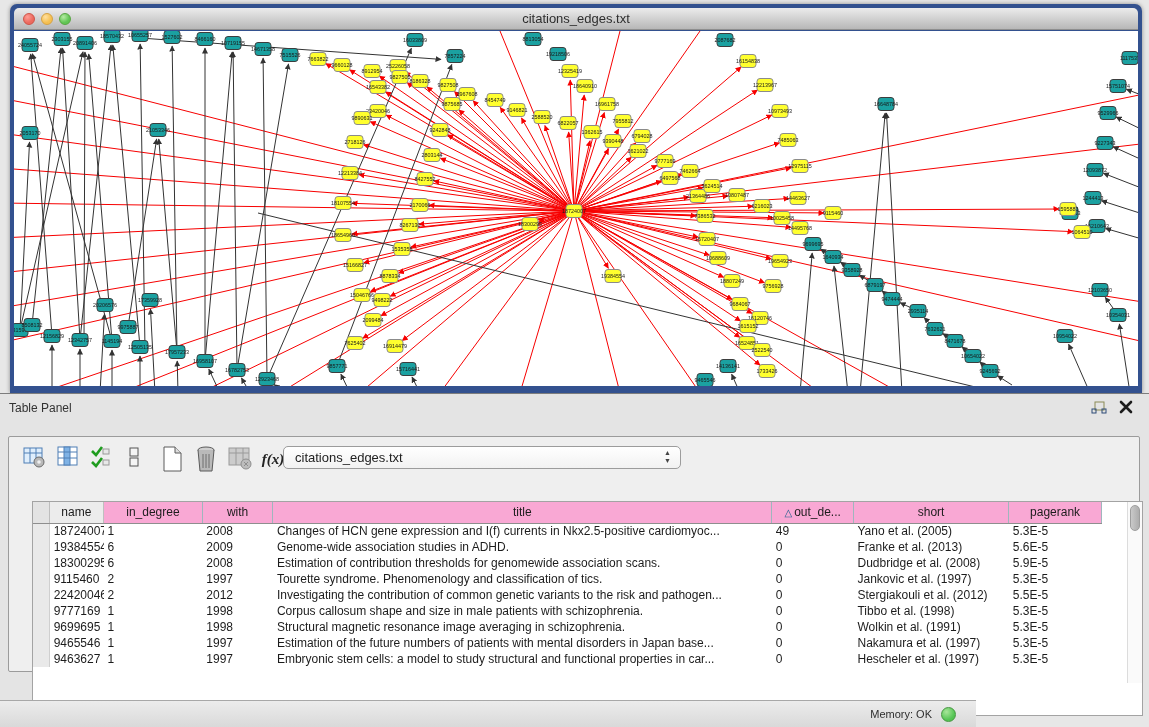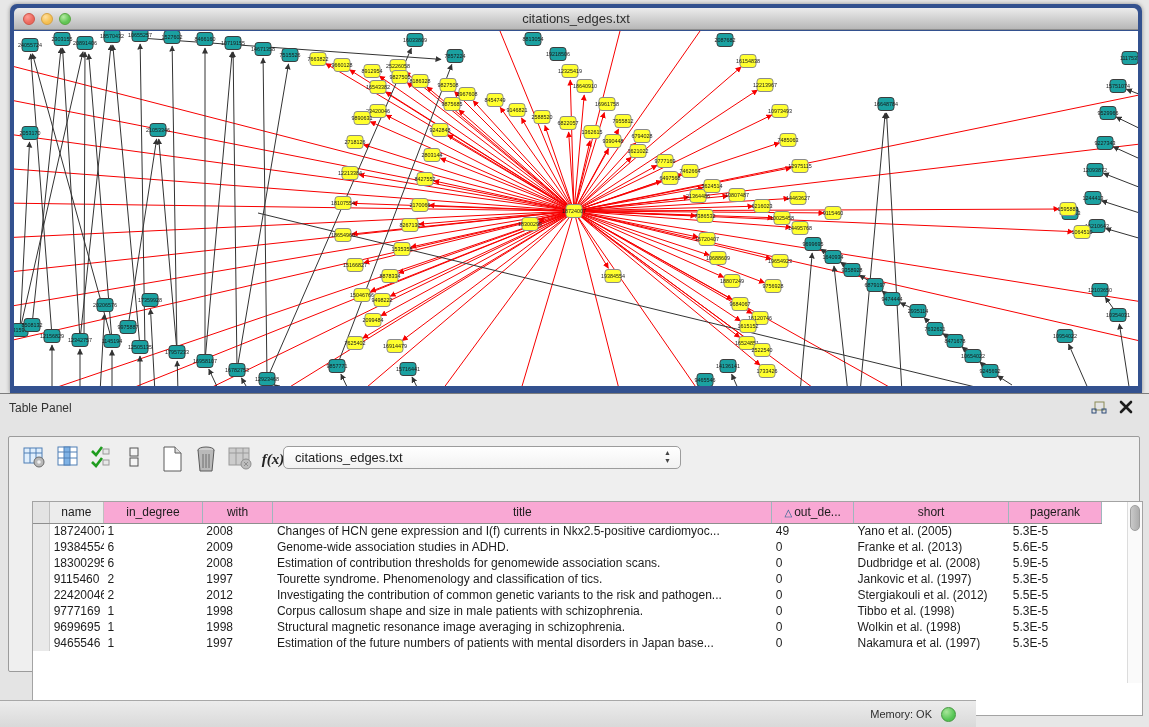--- a/index.html
+++ b/index.html
@@ -952,33 +952,43 @@
               <td>Tibbo et al. (1998)</td>
               <td>5.3E-5</td>
             </tr>
             <tr>
               <td class="rh"></td>
               <td>9699695</td>
               <td>1</td>
               <td>1998</td>
               <td>Structural magnetic resonance image averaging in schizophrenia.</td>
               <td>0</td>
-              <td>Wolkin et al. (1998)</td>
+              <td>Wolkin et al. (1991)</td>
               <td>5.3E-5</td>
             </tr>
             <tr>
               <td class="rh"></td>
               <td>9465546</td>
               <td>1</td>
               <td>1997</td>
               <td>Estimation of the future numbers of patients with mental disorders in Japan base...</td>
               <td>0</td>
               <td>Nakamura et al. (1997)</td>
               <td>5.3E-5</td>
             </tr>
+            <tr>
+              <td class="rh"></td>
+              <td>9463627</td>
+              <td>1</td>
+              <td>1997</td>
+              <td>Embryonic stem cells: a model to study structural and functional properties in car...</td>
+              <td>0</td>
+              <td>Hescheler et al. (1997)</td>
+              <td>5.3E-5</td>
+            </tr>
           </tbody>
       </table>
       <div id="v-scroll">
         <div id="v-thumb"></div>
       </div>
     </div>
 
     <div id="tp-tabs">
       <span class="seg-group" id="seg-group">
           <span class="seg sel">Node Table</span>

